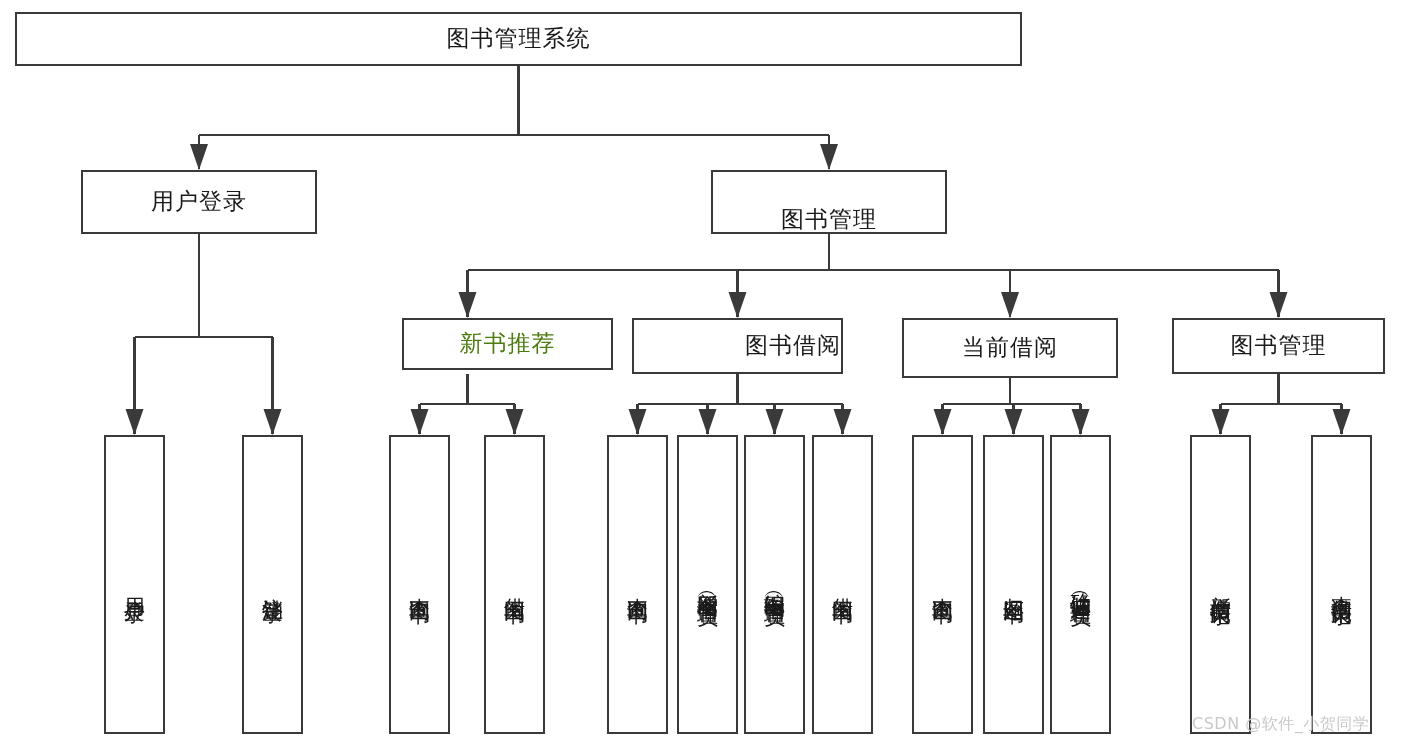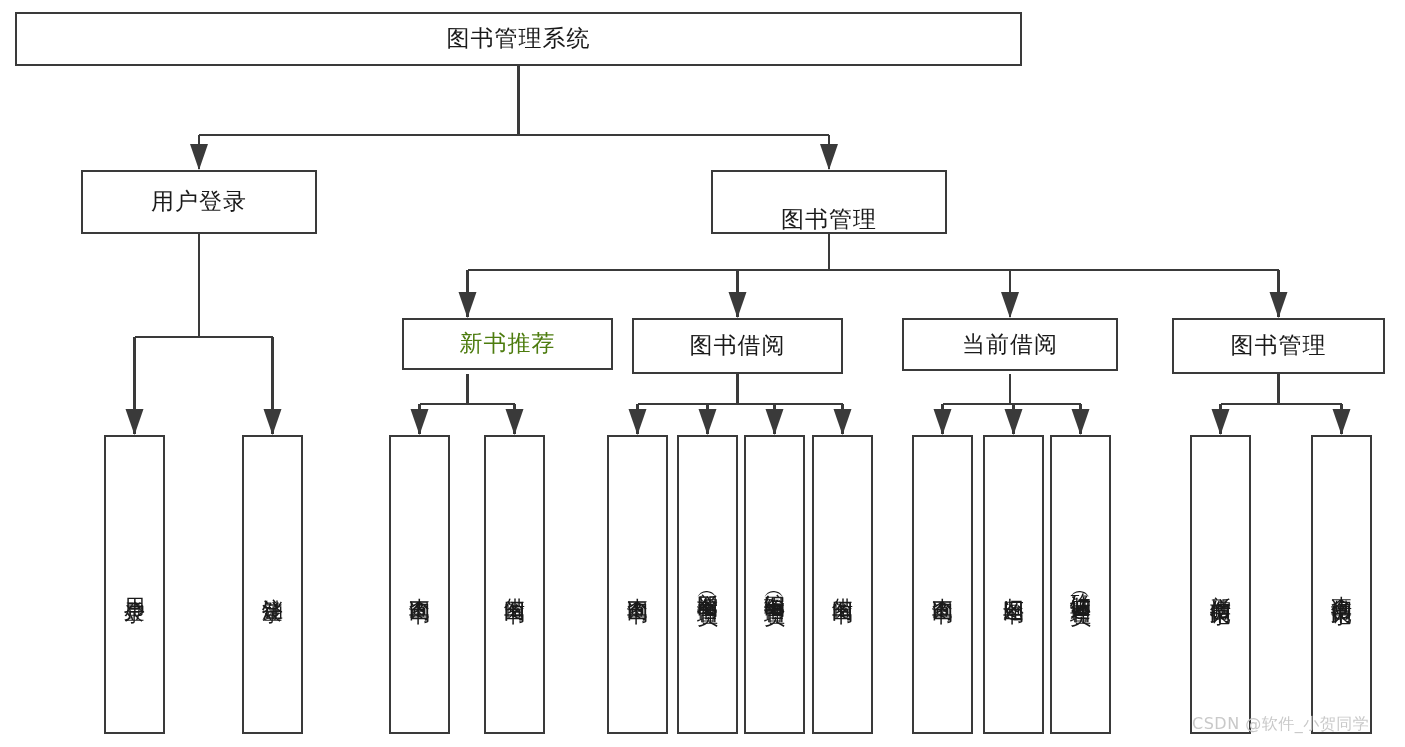--- a/index.html
+++ b/index.html
@@ -128,24 +128,24 @@
       </div>
       <div class="node horizontal" style="left: 81px; top: 170px; width: 236px; height: 64px; border-color: rgb(58, 58, 58); background: rgb(255, 255, 255); color: rgb(26, 26, 26);">
         <span class="label">用户登录</span>
       </div>
       <div class="node horizontal" style="left: 711px; top: 170px; width: 236px; height: 64px; border-color: rgb(58, 58, 58); background: rgb(255, 255, 255); color: rgb(26, 26, 26); align-items: flex-end;">
         <span class="label">图书管理</span>
       </div>
       <div class="node horizontal" style="left: 362px; top: 318px; width: 211px; height: 52px; border-color: rgb(58, 58, 58); background: rgb(255, 255, 255); color: #4d7c0f; margin-left: 40px;">
         <span class="label">新书推荐</span>
       </div>
-      <div class="node horizontal" style="left: 632px; top: 318px; width: 211px; height: 56px; border-color: rgb(58, 58, 58); background: rgb(255, 255, 255); color: rgb(26, 26, 26);">
+      <div class="node horizontal" style="left: 632px; top: 318px; width: 211px; height: 56px; border-color: rgb(58, 58, 58); background: rgb(255, 255, 255); color: rgb(26, 26, 26); justify-content: flex-end;">
         <span class="label">图书借阅</span>
       </div>
-      <div class="node horizontal" style="left: 902px; top: 318px; width: 216px; height: 53px; border-color: rgb(58, 58, 58); background: rgb(255, 255, 255); color: rgb(26, 26, 26);">
+      <div class="node horizontal" style="left: 902px; top: 318px; width: 216px; height: 60px; border-color: rgb(58, 58, 58); background: rgb(255, 255, 255); color: rgb(26, 26, 26);">
         <span class="label">当前借阅</span>
       </div>
       <div class="node horizontal" style="left: 1172px; top: 318px; width: 213px; height: 56px; border-color: rgb(58, 58, 58); background: rgb(255, 255, 255); color: rgb(26, 26, 26);">
         <span class="label">图书管理</span>
       </div>
       <div class="node vertical" style="left: 104px; top: 435px; width: 61px; height: 299px; border-color: rgb(58, 58, 58); background: rgb(255, 255, 255); color: rgb(26, 26, 26);">
         <span class="label">用户登录</span>
       </div>
       <div class="node vertical" style="left: 242px; top: 435px; width: 61px; height: 299px; border-color: rgb(58, 58, 58); background: rgb(255, 255, 255); color: rgb(26, 26, 26);">
         <span class="label">注销登录</span>

